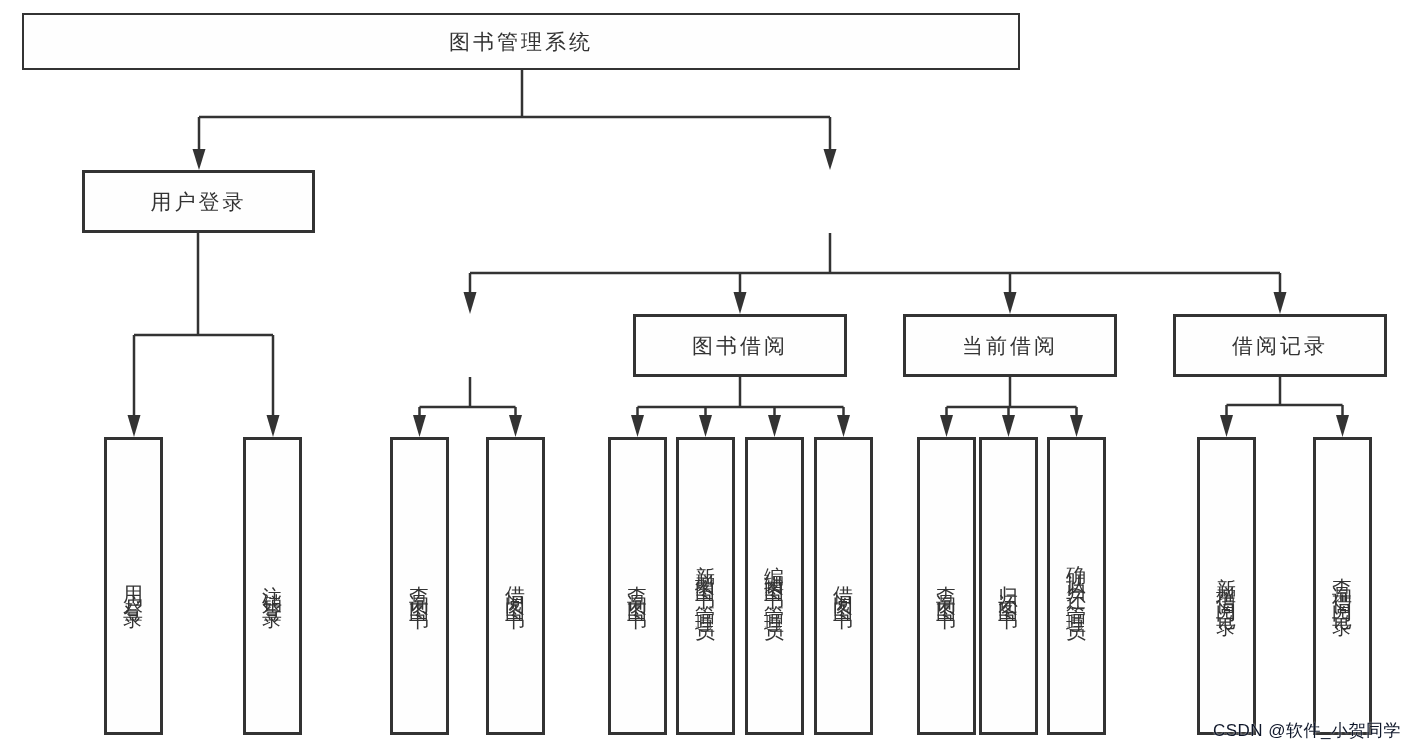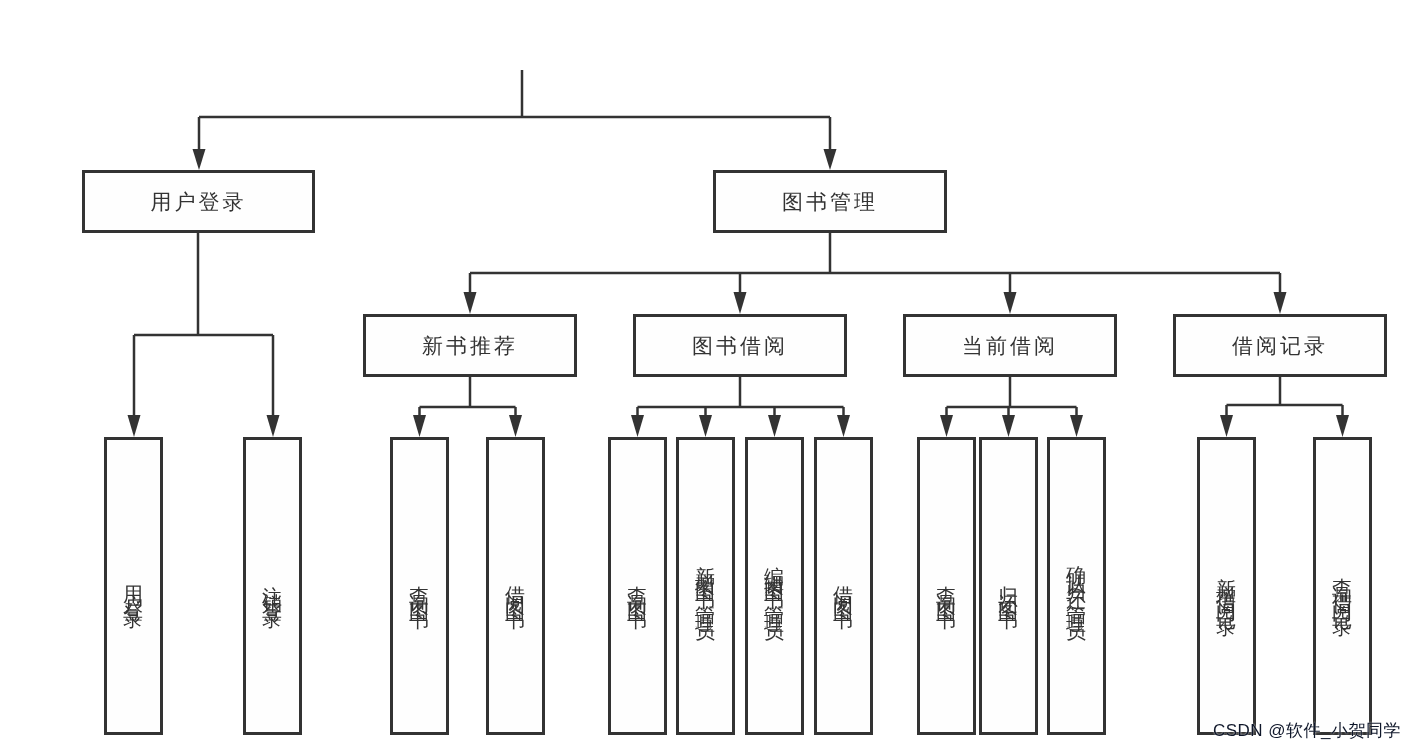--- a/index.html
+++ b/index.html
@@ -150,31 +150,28 @@
     <g>
       <path d="M1280 377 V405"></path>
       <path d="M1226.5 405 H1342.5"></path>
       <path d="M1226.5 405 V416"></path>
         <polygon points="1220,415 1233,415 1226.5,437"></polygon>
       <path d="M1342.5 405 V416"></path>
         <polygon points="1336,415 1349,415 1342.5,437"></polygon>
     </g>
   </svg>
 
+  <div class="hbox root" style="left:22px; top:13px; width:998px; height:57px;">
+    <span>图书管理系统</span>
+  </div>
 
   <div class="hbox" style="left:82px; top:170px; width:233px; height:63px;">
     <span>用户登录</span>
   </div>
-  <div class="hbox" style="left:713px; top:170px; width:234px; height:63px;">
-    <span>图书管理</span>
-  </div>
-
-  <div class="hbox" style="left:363px; top:314px; width:214px; height:63px;">
-    <span>新书推荐</span>
-  </div>
+
   <div class="hbox" style="left:633px; top:314px; width:214px; height:63px;">
     <span>图书借阅</span>
   </div>
   <div class="hbox" style="left:903px; top:314px; width:214px; height:63px;">
     <span>当前借阅</span>
   </div>
   <div class="hbox" style="left:1173px; top:314px; width:214px; height:63px;">
     <span>借阅记录</span>
   </div>
 

